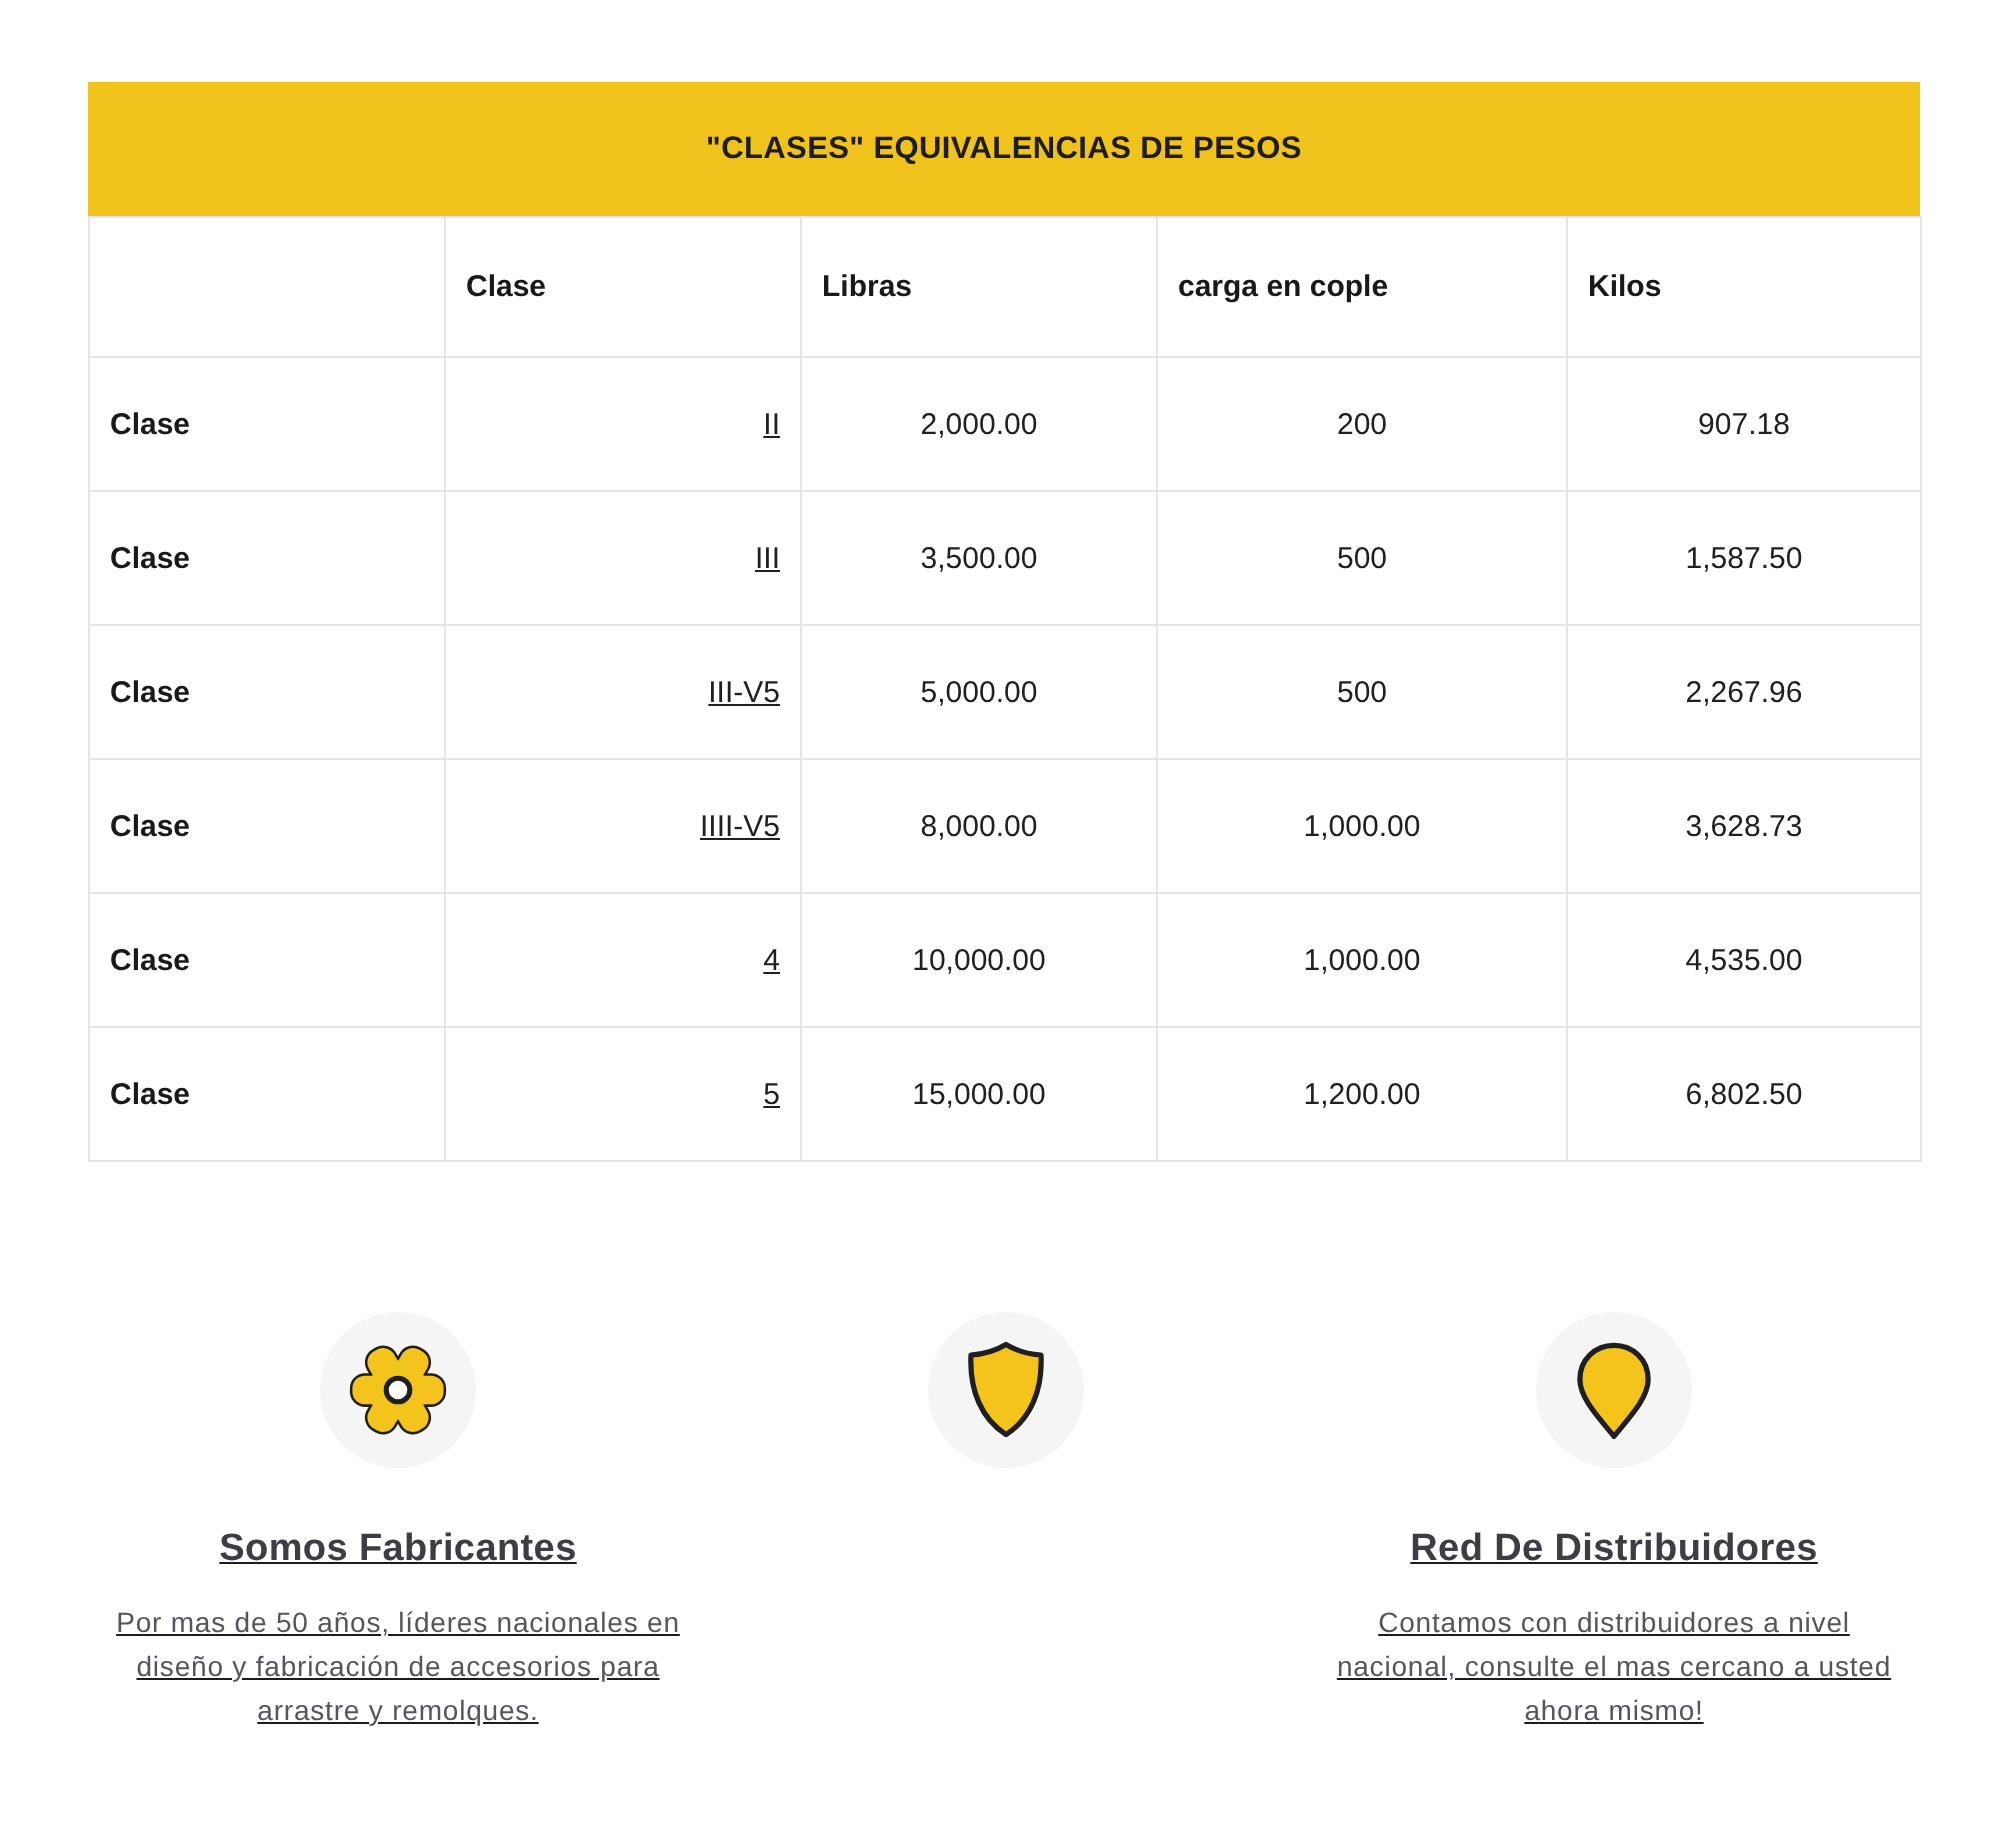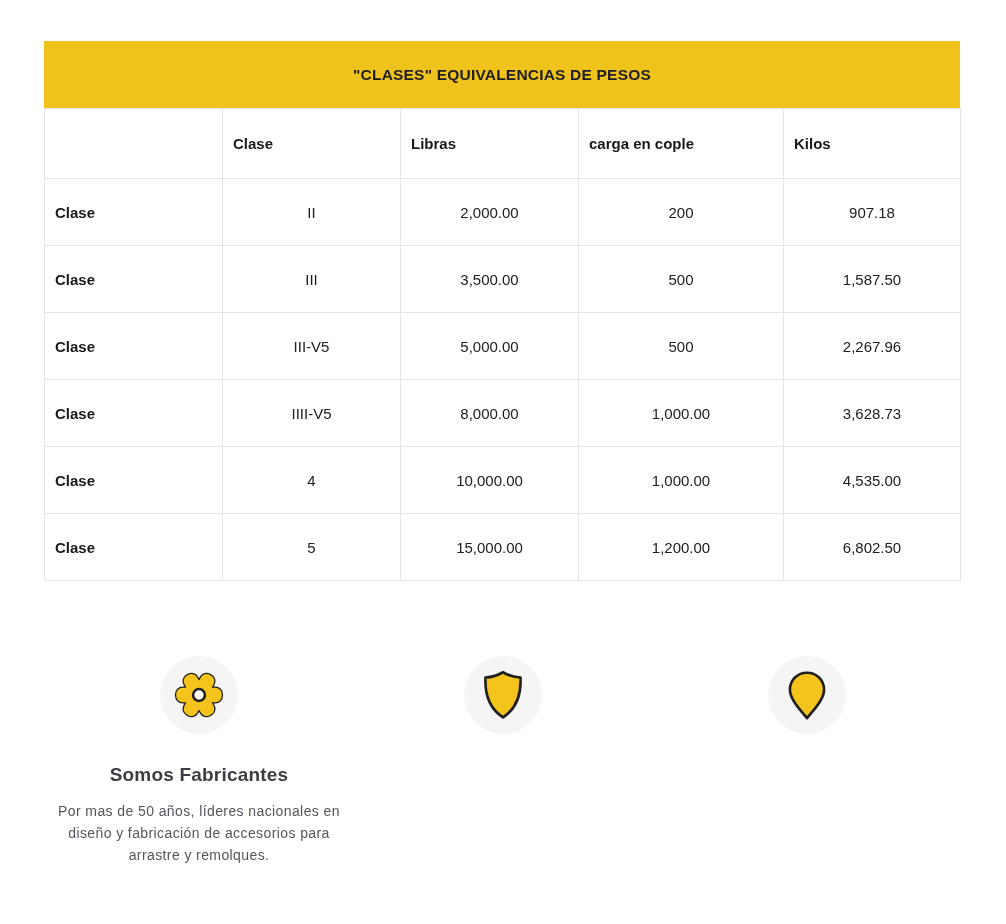--- a/index.html
+++ b/index.html
@@ -35,28 +35,29 @@
   }
   table.weights thead th {
     height: 70px;
     text-align: left;
     font-weight: bold;
     font-size: 15px;
     color: #19191c;
   }
   table.weights tbody td { height: 67px; background: #fff; }
   td.col-label { font-weight: bold; color: #19191c; }
-  td.col-class { text-align: center; }
+  td.col-class { text-align: right; text-decoration: underline; }
   td.num { text-align: center; }
 
   .features {
     margin: 75px 56px 0 56px;
     display: grid;
     grid-template-columns: 1fr 1fr 1fr;
     column-gap: 18px;
+    text-decoration: underline;
   }
   .feature { text-align: center; }
   .icon-circle {
     width: 78px; height: 78px;
     border-radius: 50%;
     background: #f5f5f6;
     margin: 0 auto 30px auto;
     display: flex; align-items: center; justify-content: center;
   }
   .icon-circle svg { display: block; }
@@ -176,15 +177,17 @@
       </svg>
     </div>
   </div>
 
   <div class="feature">
     <div class="icon-circle">
       <svg width="56" height="56" viewBox="0 0 64 64">
         <path d="M32 58.5 C23 47.5 12.5 36.5 12.5 26 C12.5 14.5 21.3 6.5 32 6.5 C42.7 6.5 51.5 14.5 51.5 26 C51.5 36.5 41 47.5 32 58.5 Z" fill="#F5C41C" stroke="#1f1f1f" stroke-width="3" stroke-linejoin="round"></path>
       </svg>
     </div>
+    <h3>Red De Distribuidores</h3>
+    <p>Contamos con distribuidores a nivel nacional, consulte el mas cercano a usted ahora mismo!</p>
   </div>
 
 </div>
 
 </body></html>

